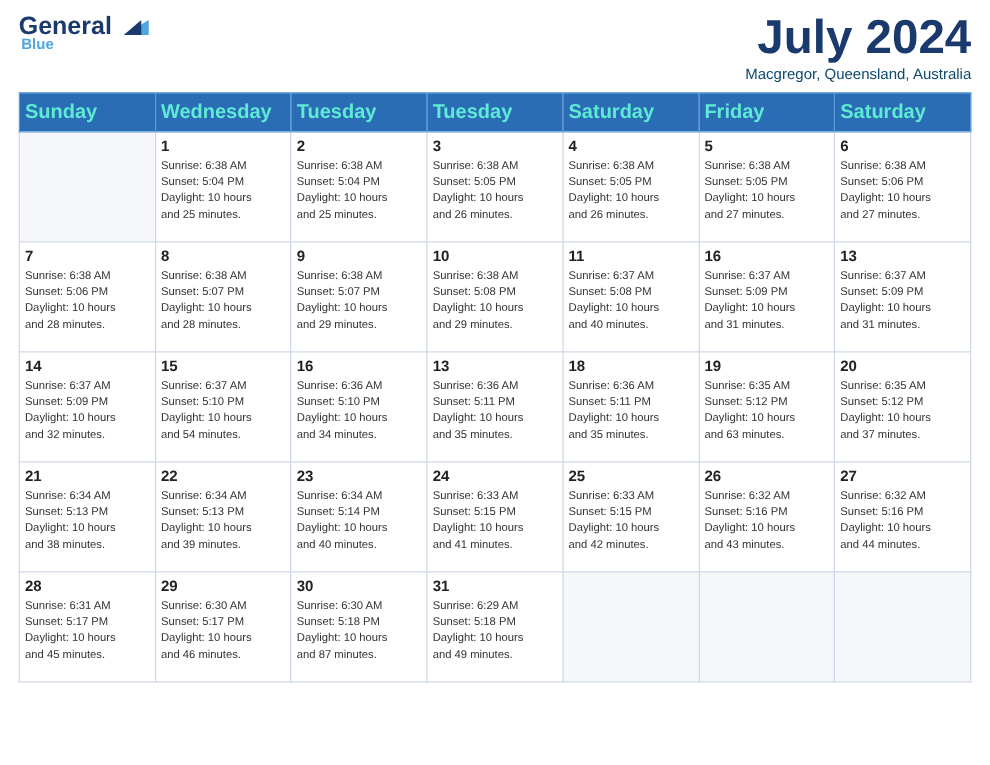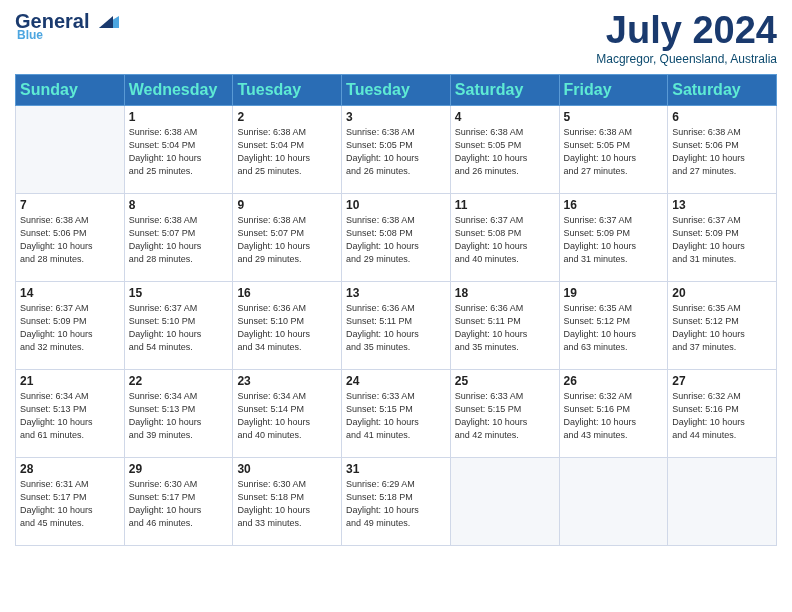--- a/index.html
+++ b/index.html
@@ -301,21 +301,21 @@
             </div>
           </td>
         </tr>
         <tr>
           <td>
             <span class="day-num">21</span>
             <div class="day-info">
               <div>Sunrise: 6:34 AM</div>
               <div>Sunset: 5:13 PM</div>
               <div>Daylight: 10 hours</div>
-              <div>and 61 minutes.</div>
+              <div>and 38 minutes.</div>
             </div>
           </td>
           <td>
             <span class="day-num">22</span>
             <div class="day-info">
               <div>Sunrise: 6:34 AM</div>
               <div>Sunset: 5:13 PM</div>
               <div>Daylight: 10 hours</div>
               <div>and 39 minutes.</div>
             </div>
@@ -384,21 +384,21 @@
               <div>Daylight: 10 hours</div>
               <div>and 46 minutes.</div>
             </div>
           </td>
           <td>
             <span class="day-num">30</span>
             <div class="day-info">
               <div>Sunrise: 6:30 AM</div>
               <div>Sunset: 5:18 PM</div>
               <div>Daylight: 10 hours</div>
-              <div>and 33 minutes.</div>
+              <div>and 87 minutes.</div>
             </div>
           </td>
           <td>
             <span class="day-num">31</span>
             <div class="day-info">
               <div>Sunrise: 6:29 AM</div>
               <div>Sunset: 5:18 PM</div>
               <div>Daylight: 10 hours</div>
               <div>and 49 minutes.</div>
             </div>

